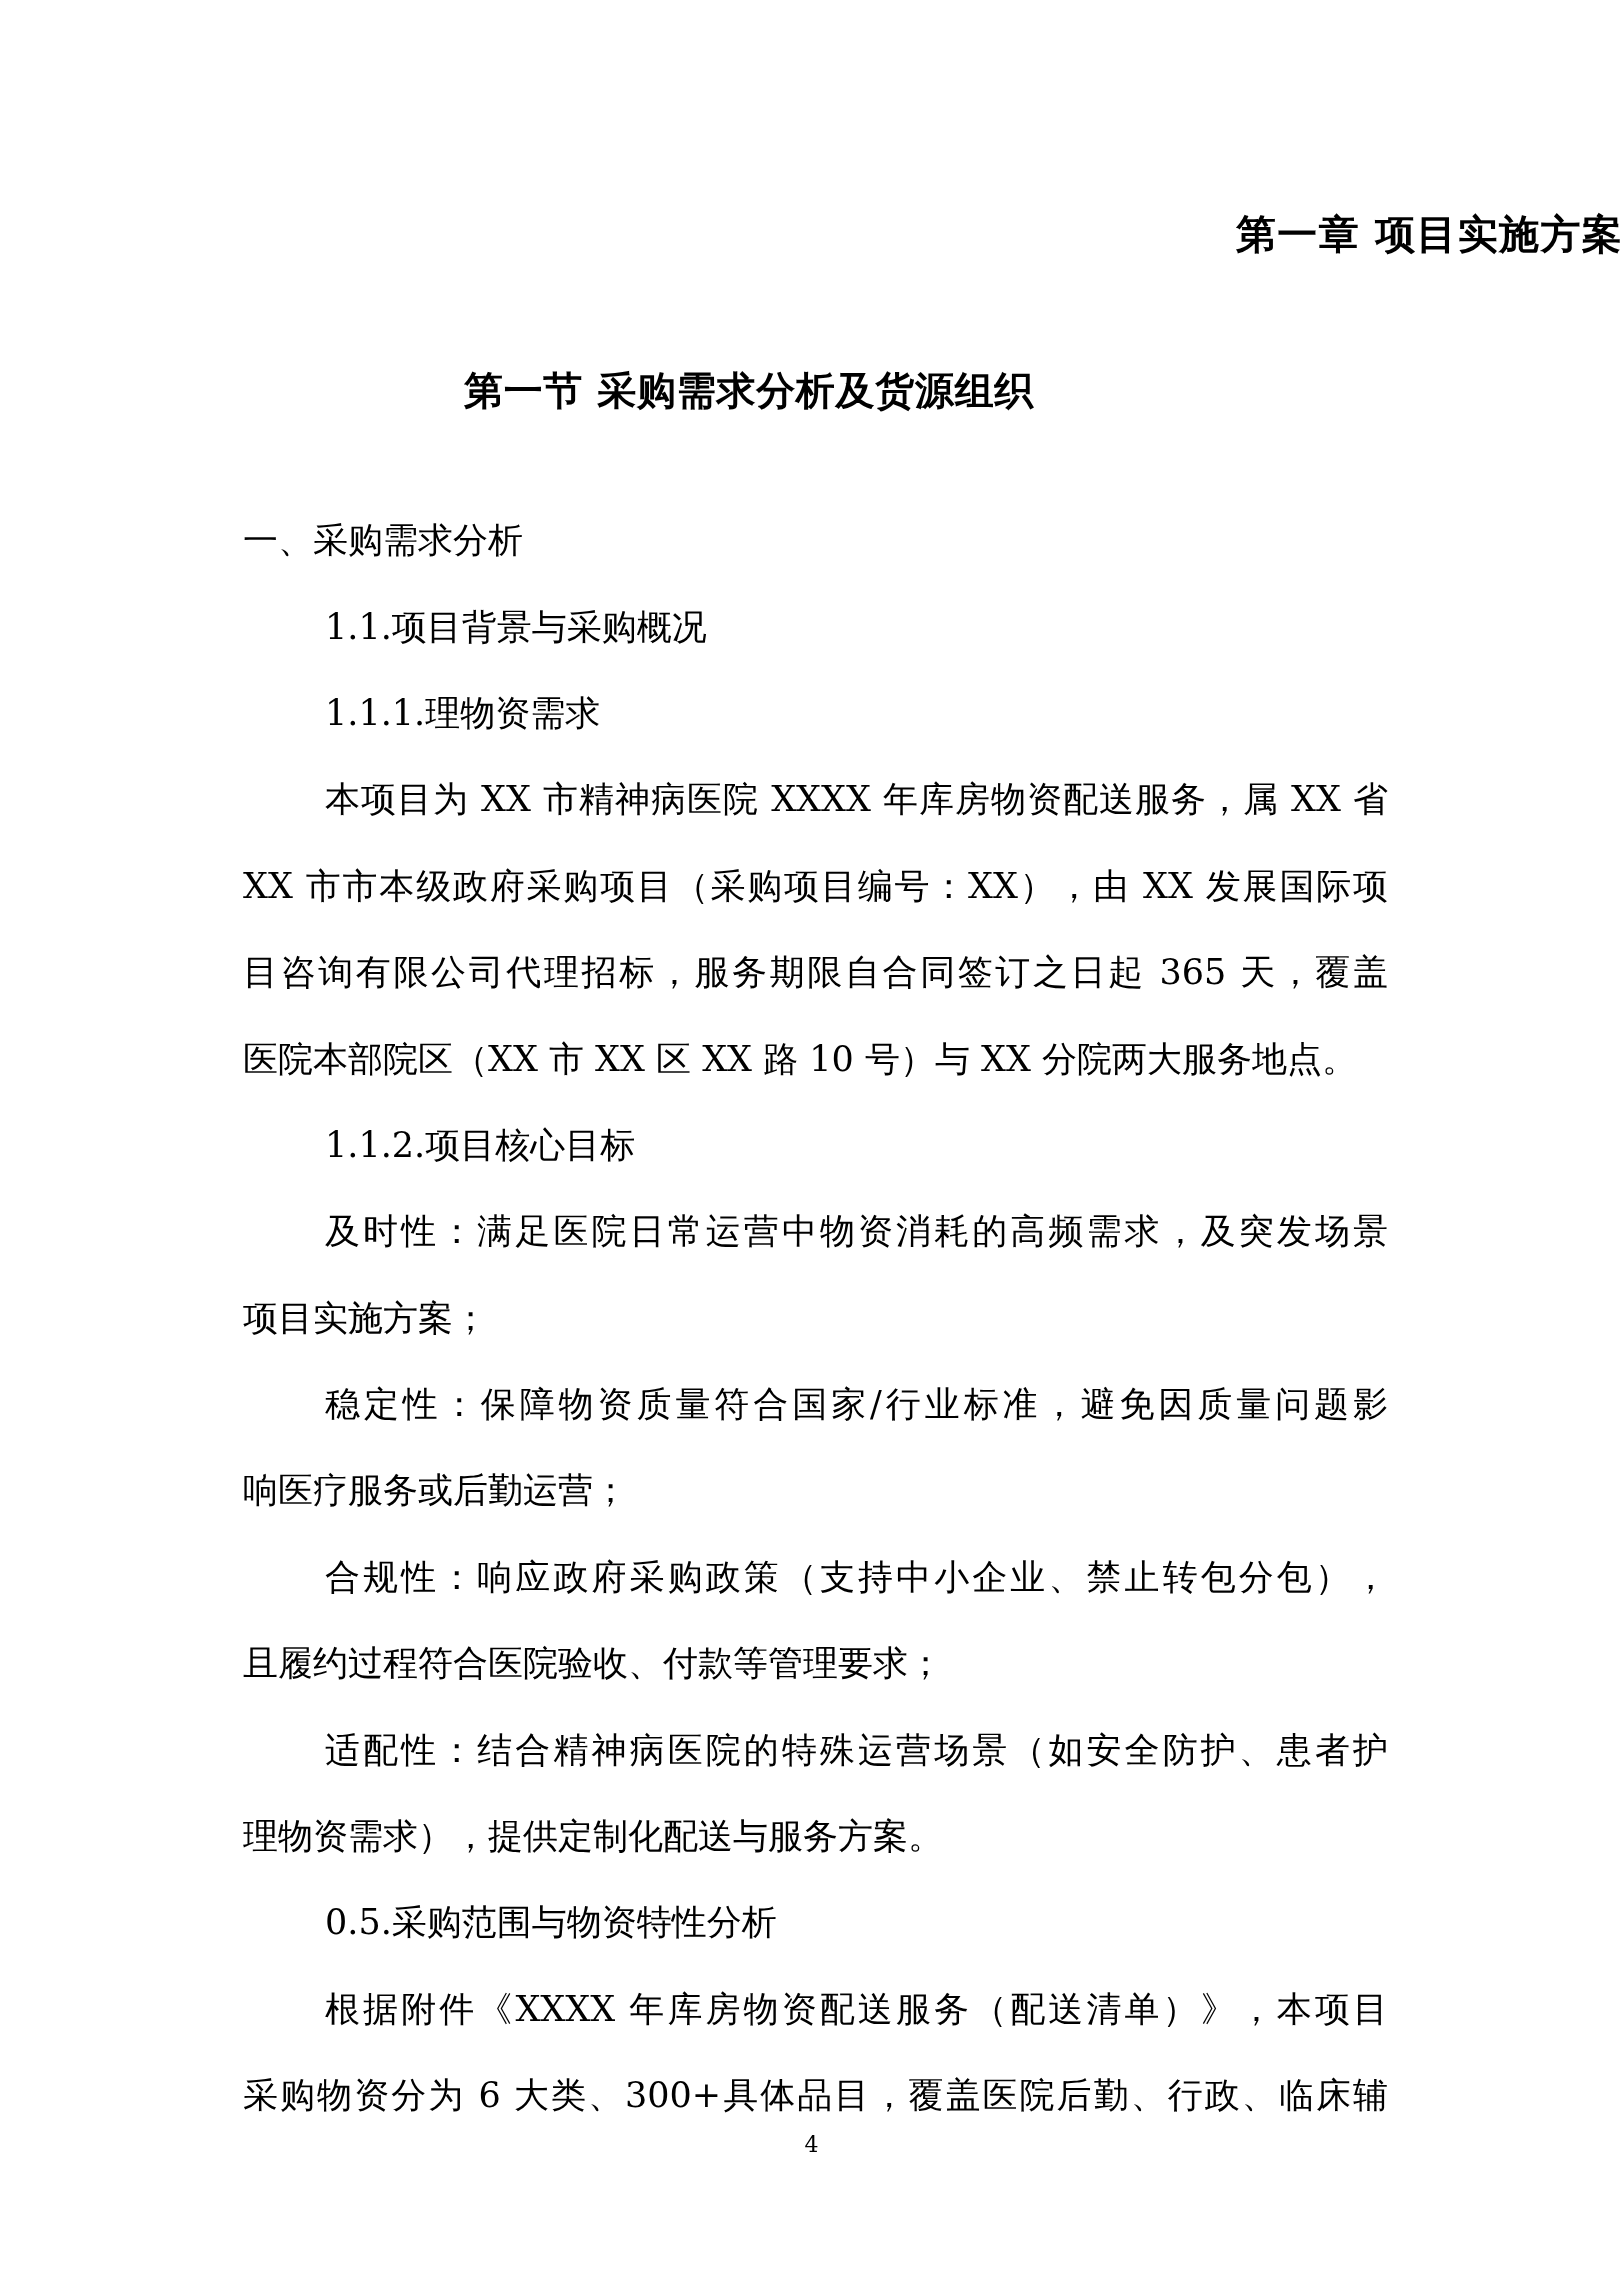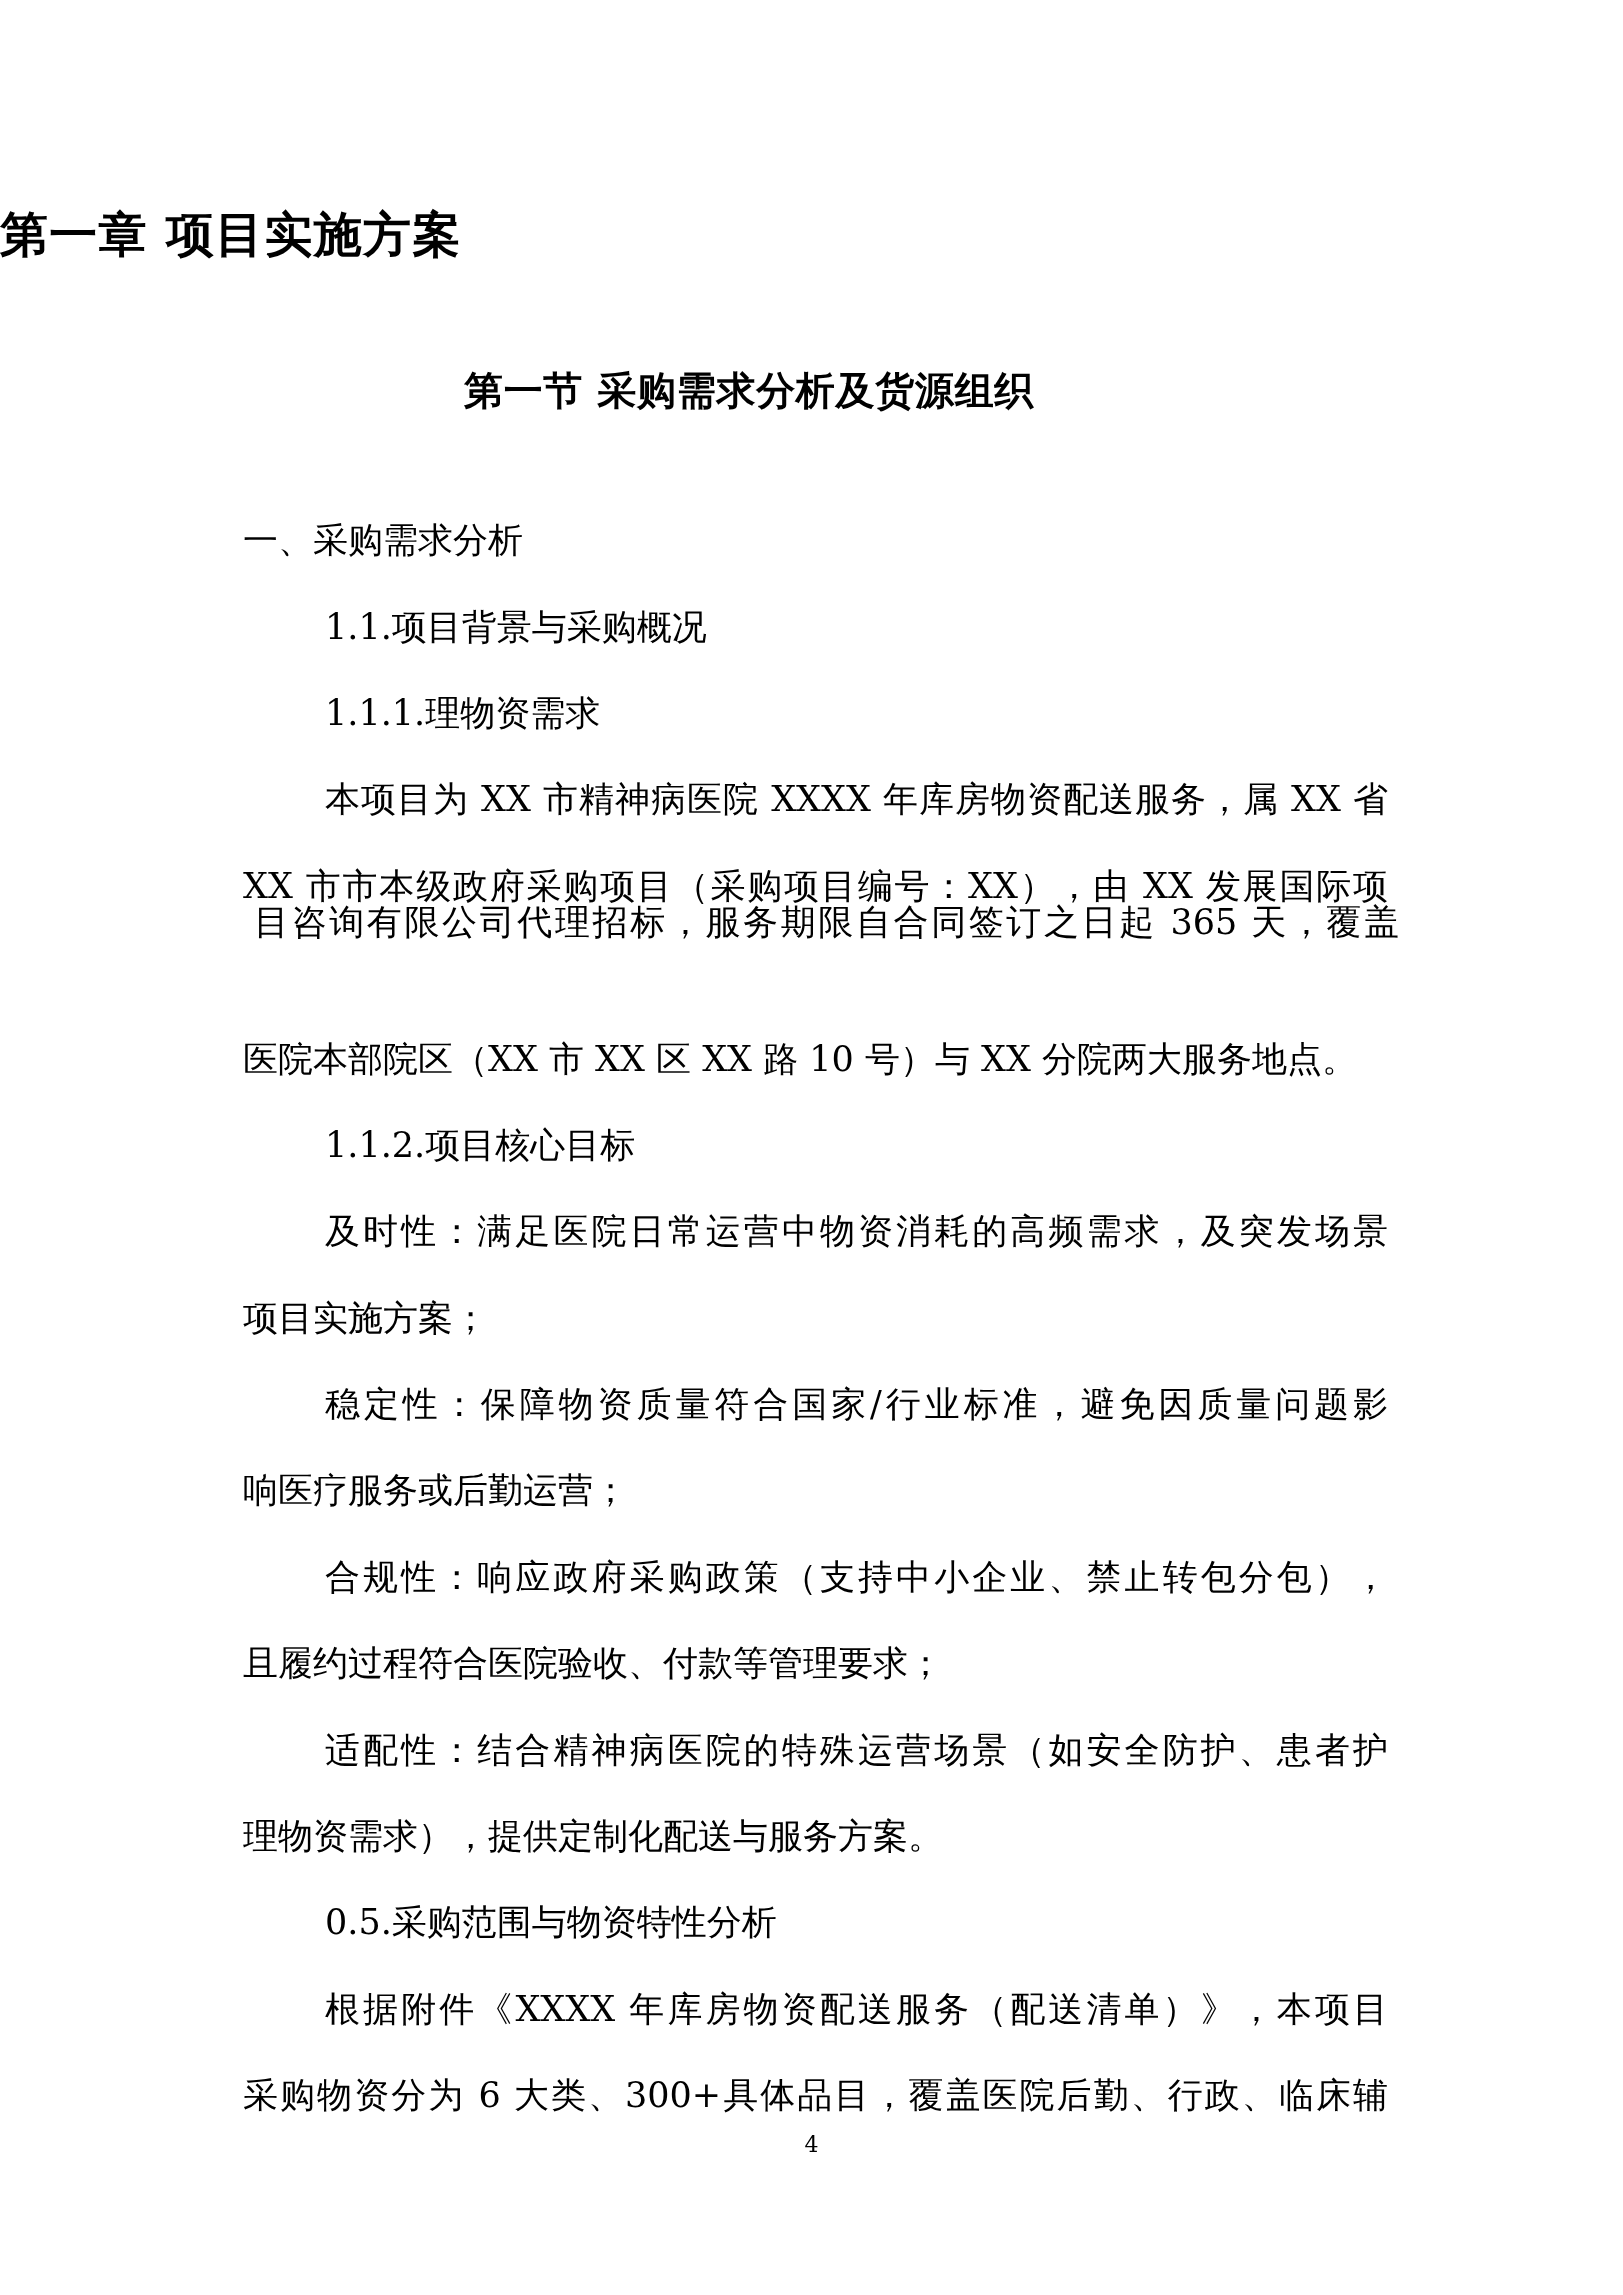--- a/index.html
+++ b/index.html
@@ -1,21 +1,21 @@
 <!DOCTYPE html>
 <html style="font-size:10.5px"><head>
 <meta charset="utf-8">
 <style>
   html, body { margin: 0; padding: 0; background: #ffffff; }
   body { width: 1623px; height: 2295px; position: relative; overflow: hidden;
          font-family: "DejaVu Serif", "Liberation Serif", serif; color: #000000; }
   .page { position: absolute; left: 0; top: 0; width: 1623px; height: 2295px; background: #ffffff; }
-  .h1 { position: absolute; left: 0; width: 1623px; top: 208px; text-align: left;
+  .h1 { position: absolute; left: 0; width: 1623px; top: 208px; text-align: right;
         font-family: "DejaVu Sans", "Liberation Sans", sans-serif; font-weight: bold;
-        font-size: 48px; line-height: 52px; letter-spacing: 1.3px; }
+        font-size: 40px; line-height: 52px; letter-spacing: 1.3px; }
   .h2 { position: absolute; left: 0; width: 1498px; top: 366px; text-align: center;
         font-family: "DejaVu Sans", "Liberation Sans", sans-serif; font-weight: bold;
         font-size: 39px; line-height: 50px; letter-spacing: 0.7px; }
   .line { position: absolute; left: 243px; width: 1145px; font-size: 35px; line-height: 44px;
           white-space: nowrap; }
   .line.indent { left: 325px; width: 1063px; }
   .line.just { text-align: justify; text-align-last: justify; }
   .pagenum { position: absolute; left: 0; width: 1623px; top: 2132px; text-align: center;
              font-size: 22px; line-height: 26px; }
 </style>
@@ -25,21 +25,21 @@
 <div class="page">
   <div class="h1">第一章  项目实施方案</div>
   <div class="h2">第一节  采购需求分析及货源组织</div>
 
   <div id="body-lines">
       <div class="line" style="top: 518px;">一、采购需求分析</div>
       <div class="line indent" style="top: 605px;">1.1.项目背景与采购概况</div>
       <div class="line indent" style="top: 691px;">1.1.1.理物资需求</div>
       <div class="line indent just" style="top: 777px;">本项目为 XX 市精神病医院 XXXX 年库房物资配送服务，属 XX 省</div>
       <div class="line just" style="top: 864px;">XX 市市本级政府采购项目（采购项目编号：XX），由 XX 发展国际项</div>
-      <div class="line just" style="top: 900px; margin-left: 11px;">目咨询有限公司代理招标，服务期限自合同签订之日起 365 天，覆盖</div>
+      <div class="line just" style="top: 950px;">目咨询有限公司代理招标，服务期限自合同签订之日起 365 天，覆盖</div>
       <div class="line" style="top: 1037px;">医院本部院区（XX 市 XX 区 XX 路 10 号）与 XX 分院两大服务地点。</div>
       <div class="line indent" style="top: 1123px;">1.1.2.项目核心目标</div>
       <div class="line indent just" style="top: 1209px;">及时性：满足医院日常运营中物资消耗的高频需求，及突发场景</div>
       <div class="line" style="top: 1296px;">项目实施方案；</div>
       <div class="line indent just" style="top: 1382px;">稳定性：保障物资质量符合国家/行业标准，避免因质量问题影</div>
       <div class="line" style="top: 1468px;">响医疗服务或后勤运营；</div>
       <div class="line indent just" style="top: 1555px;">合规性：响应政府采购政策（支持中小企业、禁止转包分包），</div>
       <div class="line" style="top: 1641px;">且履约过程符合医院验收、付款等管理要求；</div>
       <div class="line indent just" style="top: 1728px;">适配性：结合精神病医院的特殊运营场景（如安全防护、患者护</div>
       <div class="line" style="top: 1814px;">理物资需求），提供定制化配送与服务方案。</div>

